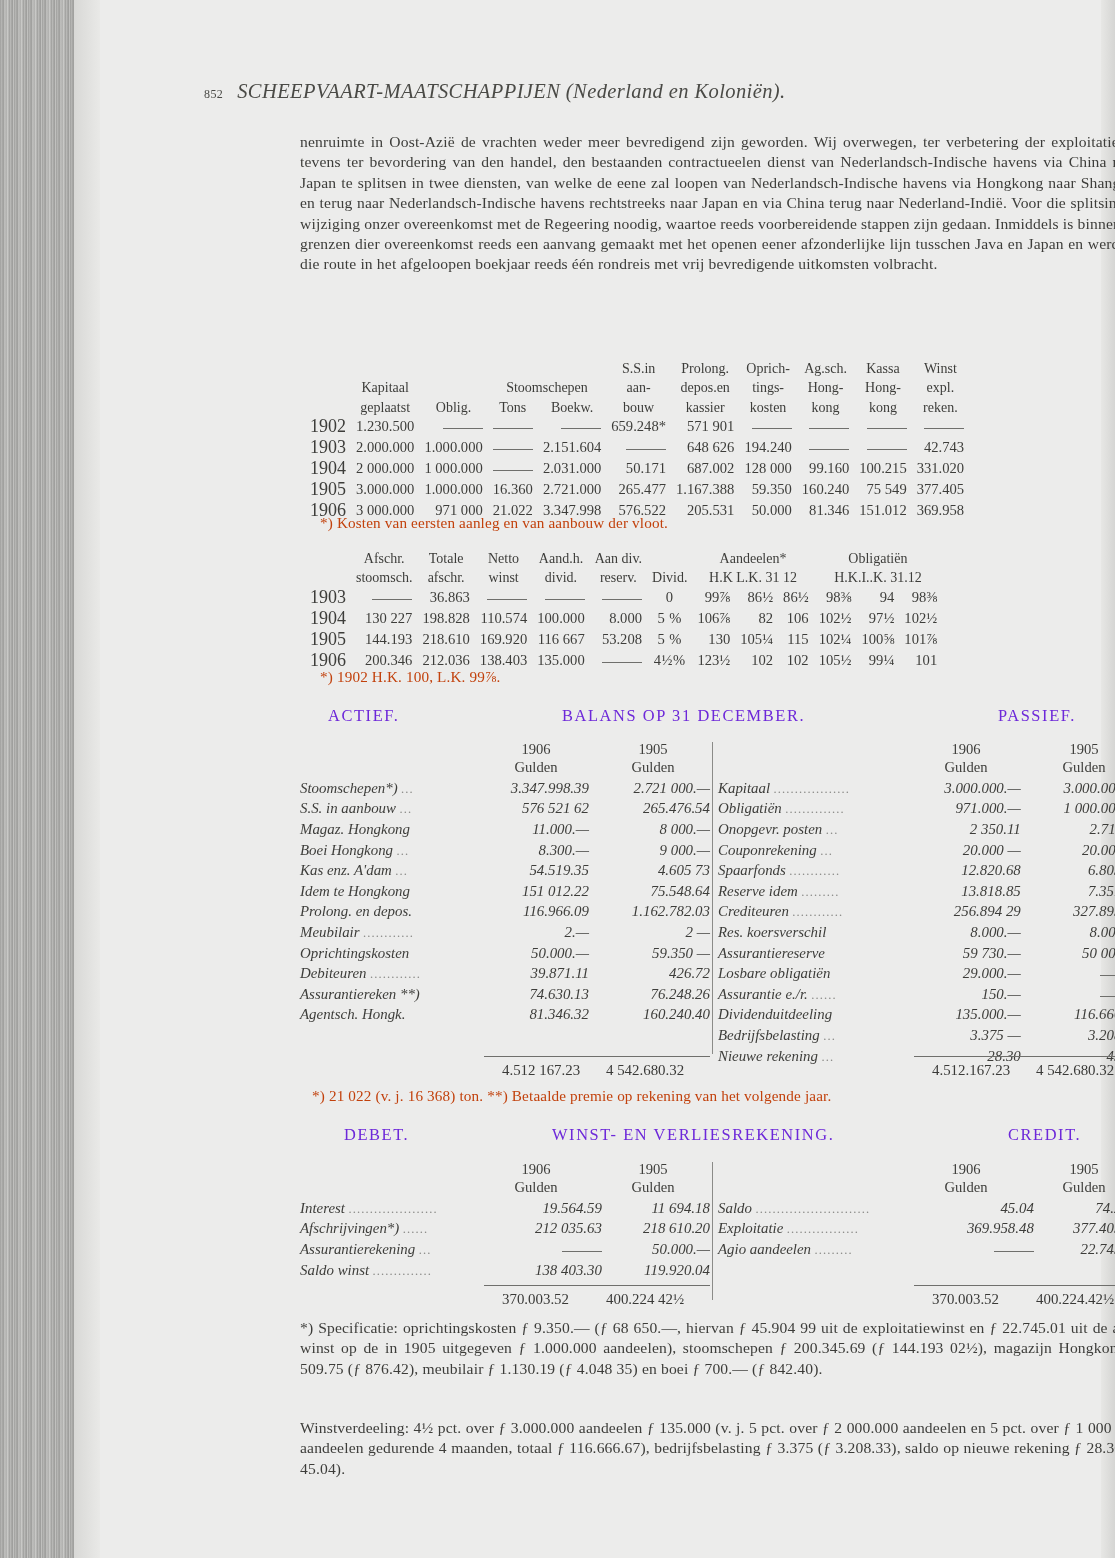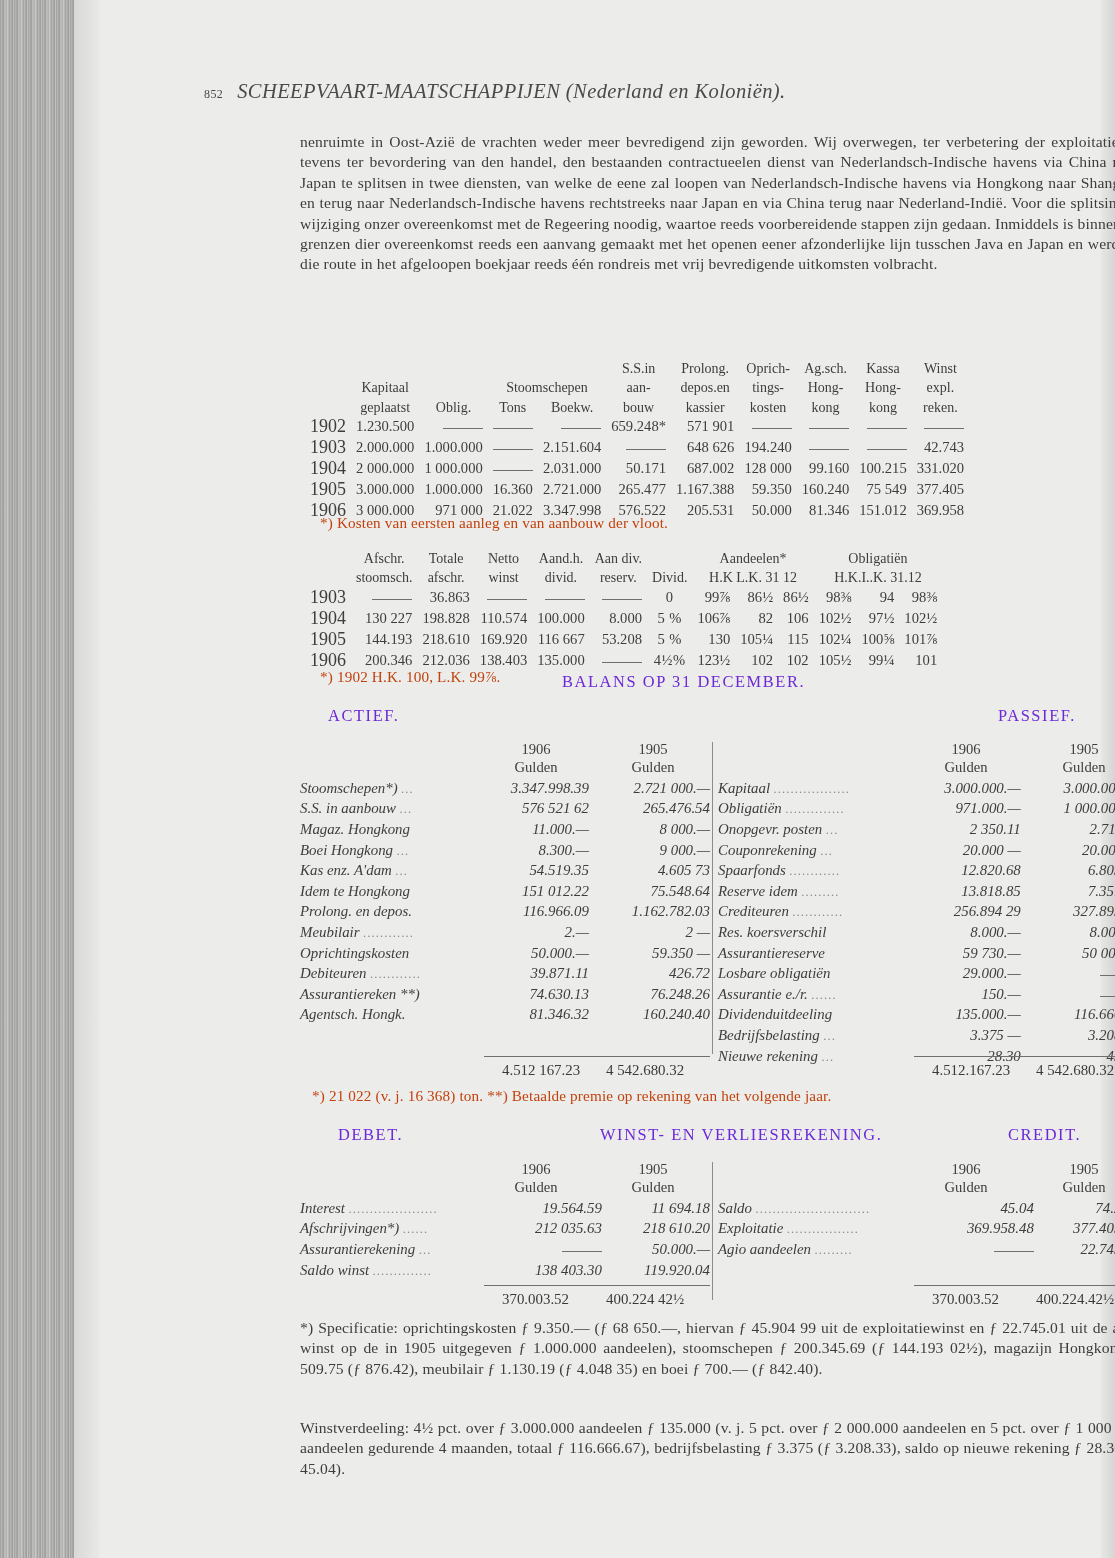--- a/index.html
+++ b/index.html
@@ -73,21 +73,21 @@
 
   
   #tbl2{position:absolute;left:200px;top:548px;}
   #tbl2 td,#tbl2 th{padding:0 0 0 10px;height:19.4px;}
   #tbl2 .hd{vertical-align:bottom;}
   #fn2{left:220px;top:668px;}
 
   
   .sectitle{position:absolute;font-size:16.4px;letter-spacing:1.6px;color:#6d28d9;}
   #bal-actief{left:228px;top:706px;}
-  #bal-title{left:462px;top:672px;}
+  #bal-title{left:462px;top:706px;}
   #bal-passief{left:898px;top:706px;}
 
   .colhdr{position:absolute;font-size:14.6px;text-align:center;line-height:18.4px;color:#3d3d3a;}
 
   .balwrap{position:absolute;top:740px;left:200px;width:840px;}
   .balcol{position:absolute;top:0;}
   .balcol table{width:100%;font-style:italic;}
   .balcol td{height:20.6px;font-size:14.9px;}
   .balcol .lbl{text-align:left;padding-right:4px;}
   .balcol .lead{color:#8d8d8a;font-size:13px;letter-spacing:1px;}
@@ -100,22 +100,22 @@
   #tr-a{left:384px;top:1056px;width:226px;}
   #tr-p{left:814px;top:1056px;width:226px;}
   .totline{position:absolute;font-size:14.9px;}
   #tot-a{left:384px;top:1062px;width:226px;text-align:right;}
   #tot-p{left:814px;top:1062px;width:226px;text-align:right;}
   .totsplit{display:inline-block;width:104px;text-align:left;}
 
   #fn3{left:212px;top:1087px;}
 
   
-  #wv-debet{left:238px;top:1125px;}
-  #wv-title{left:452px;top:1125px;margin-left:48px;}
+  #wv-debet{left:244px;top:1125px;}
+  #wv-title{left:452px;top:1125px;}
   #wv-credit{left:908px;top:1125px;}
 
   .wvwrap{position:absolute;top:1160px;left:200px;width:840px;}
   #wvleft{left:0;width:410px;}
   #wvright{left:418px;width:422px;}
   .wvwrap td{height:20.6px;font-size:14.9px;}
   .vline2{position:absolute;left:612px;top:1162px;width:1px;height:138px;background:#8b8b88;}
   #wtr-a{left:384px;top:1285px;width:226px;}
   #wtr-p{left:814px;top:1285px;width:226px;}
   #wtot-a{left:384px;top:1291px;width:226px;text-align:right;}

